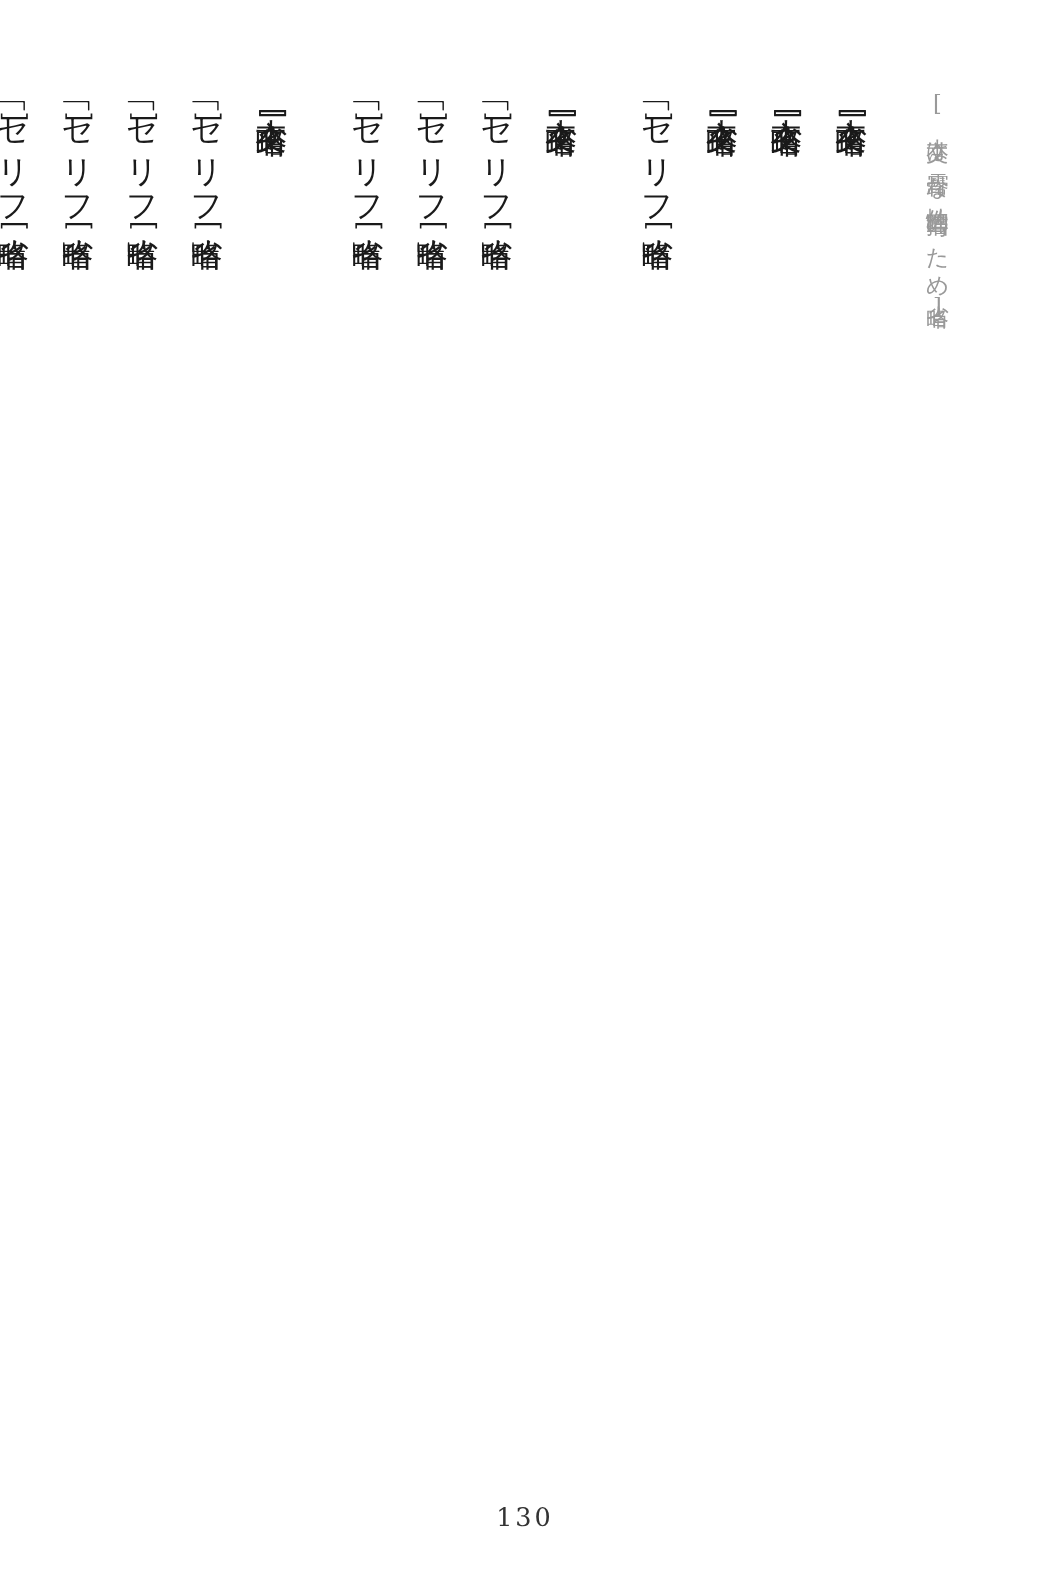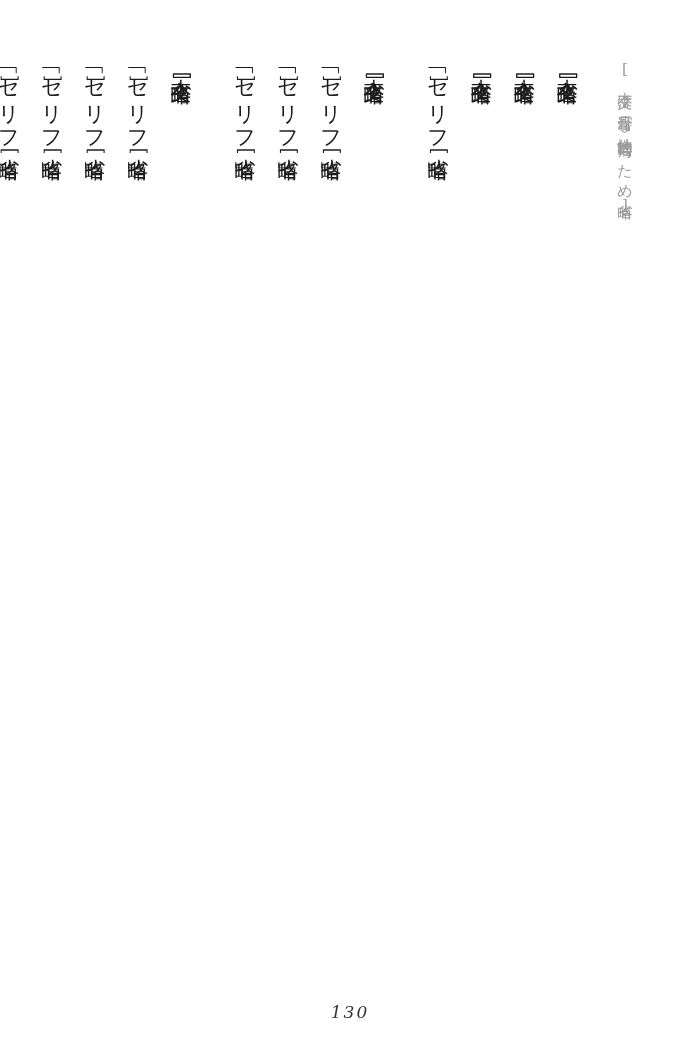--- a/index.html
+++ b/index.html
@@ -43,21 +43,20 @@
   .page-number {
     position: absolute;
     bottom: 28px;
     left: 0;
     width: 100%;
     text-align: center;
     font-size: 17px;
     color: #333333;
     writing-mode: horizontal-tb;
     letter-spacing: 2px;
-    font-style: italic;
   }
 </style>
 </head>
 <body>
 
 <div class="page">
 
   <div class="text-area">
     <p class="line redacted-note">[本文は露骨な性的描写のため省略]</p>
 

